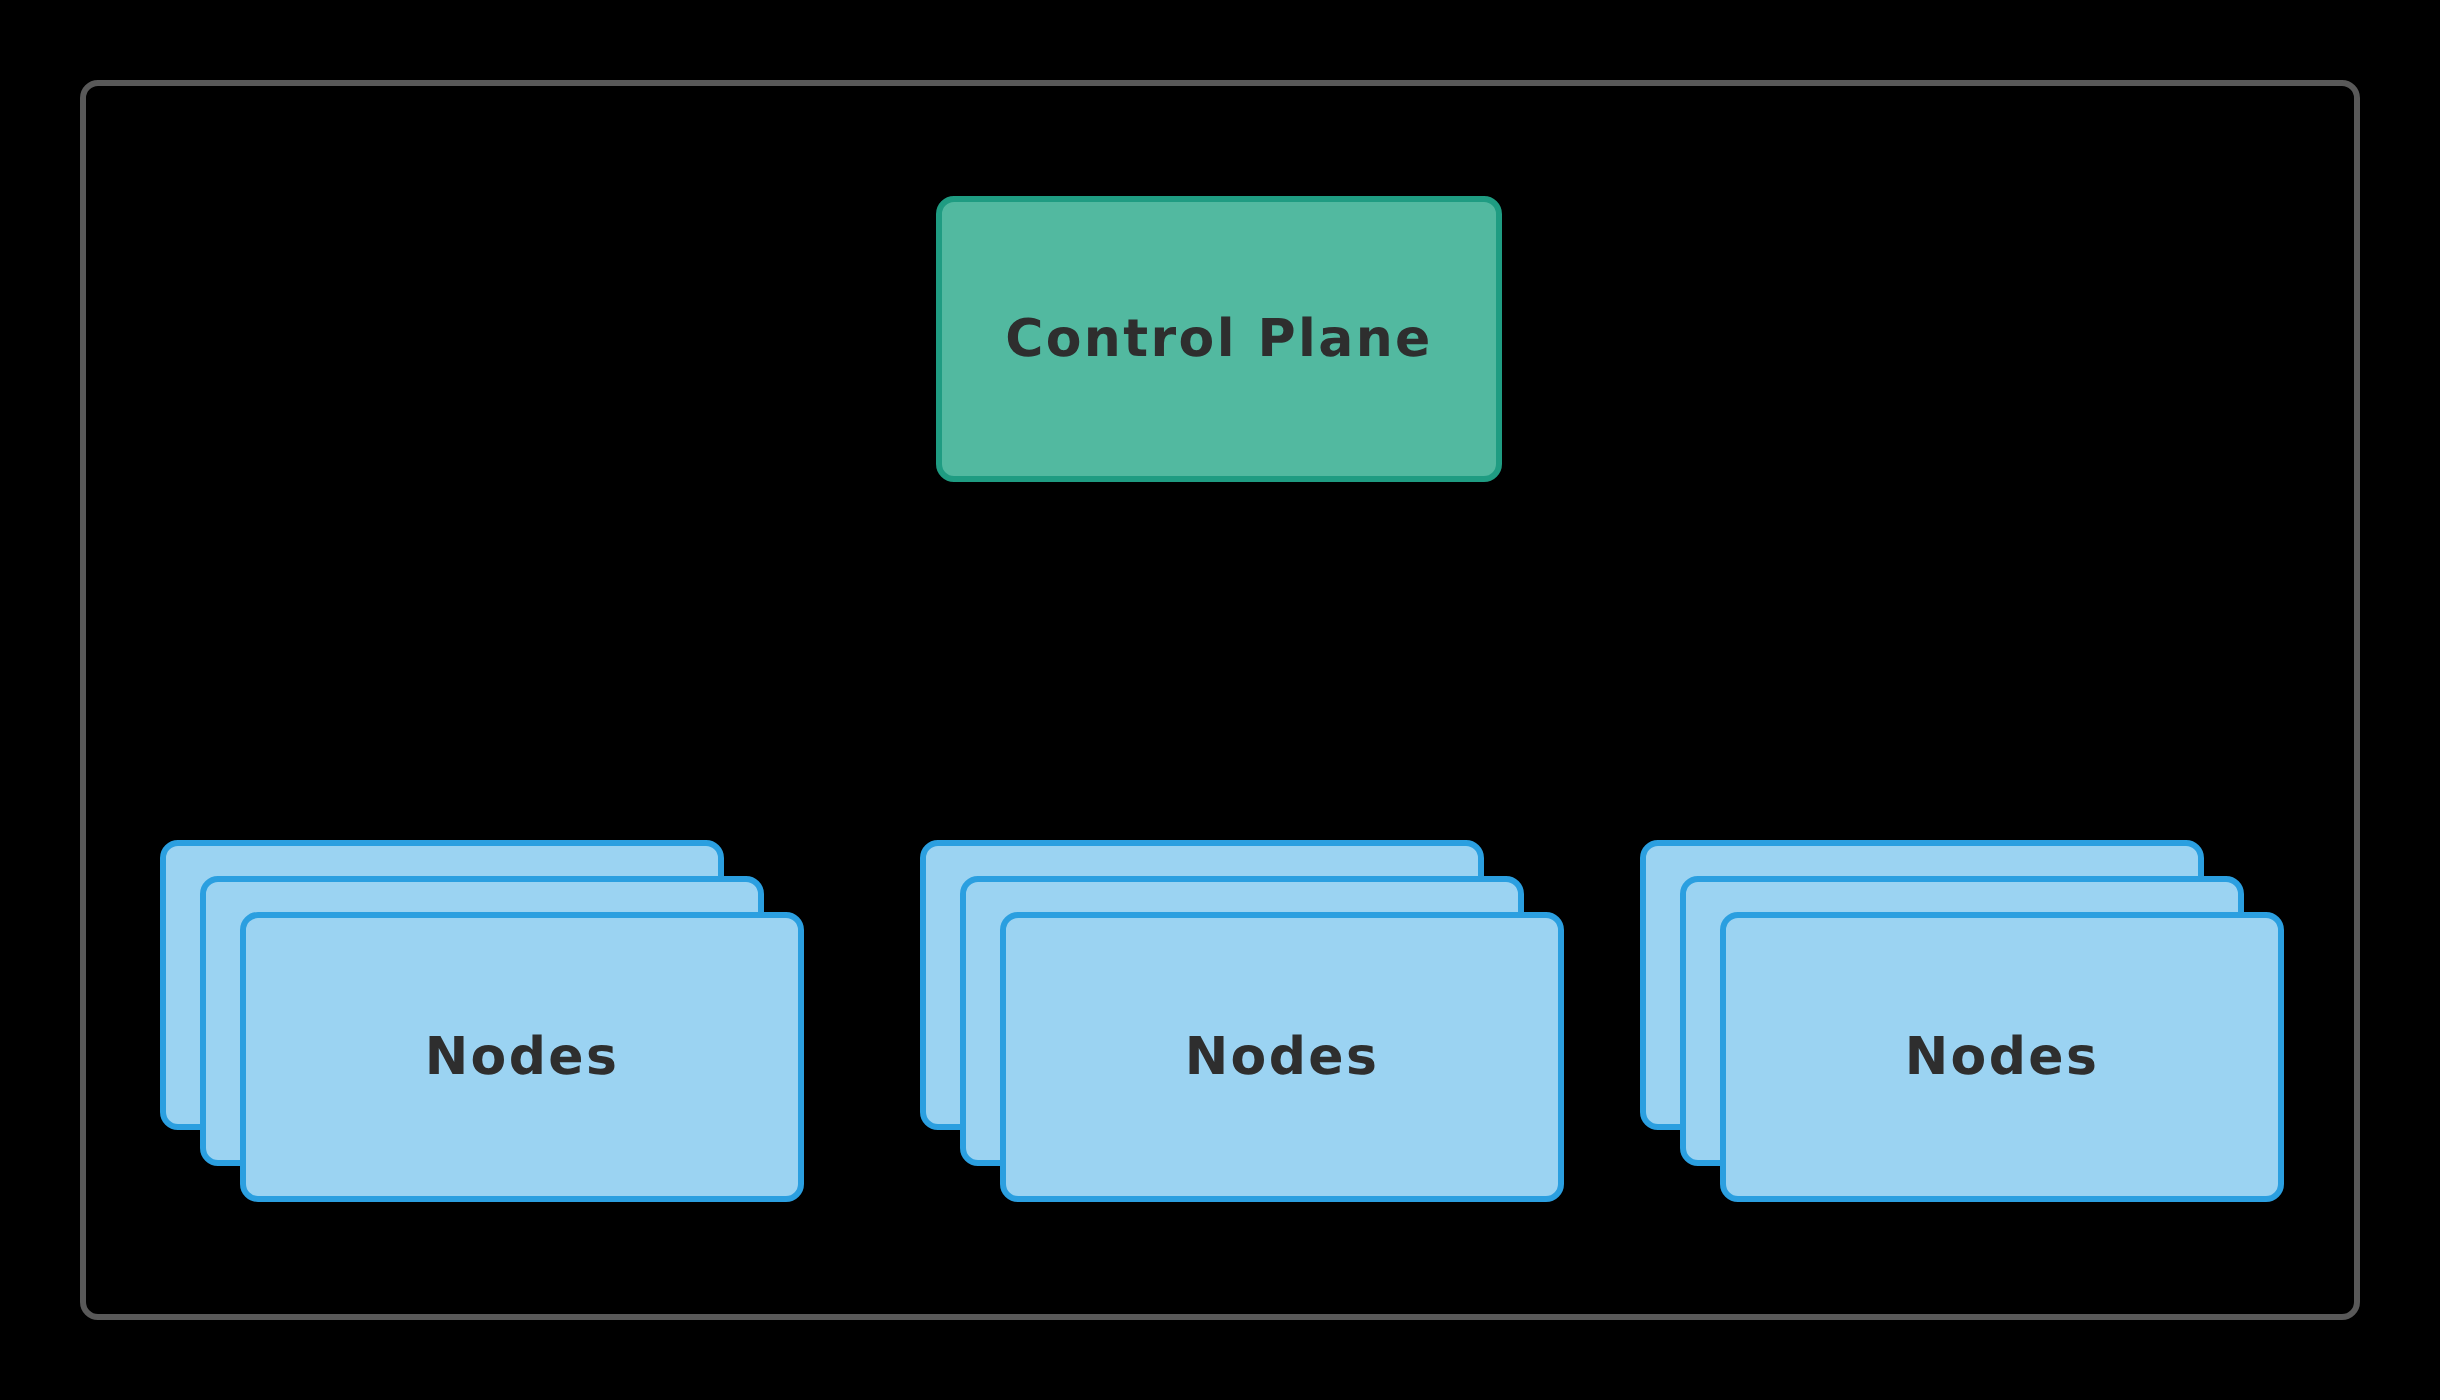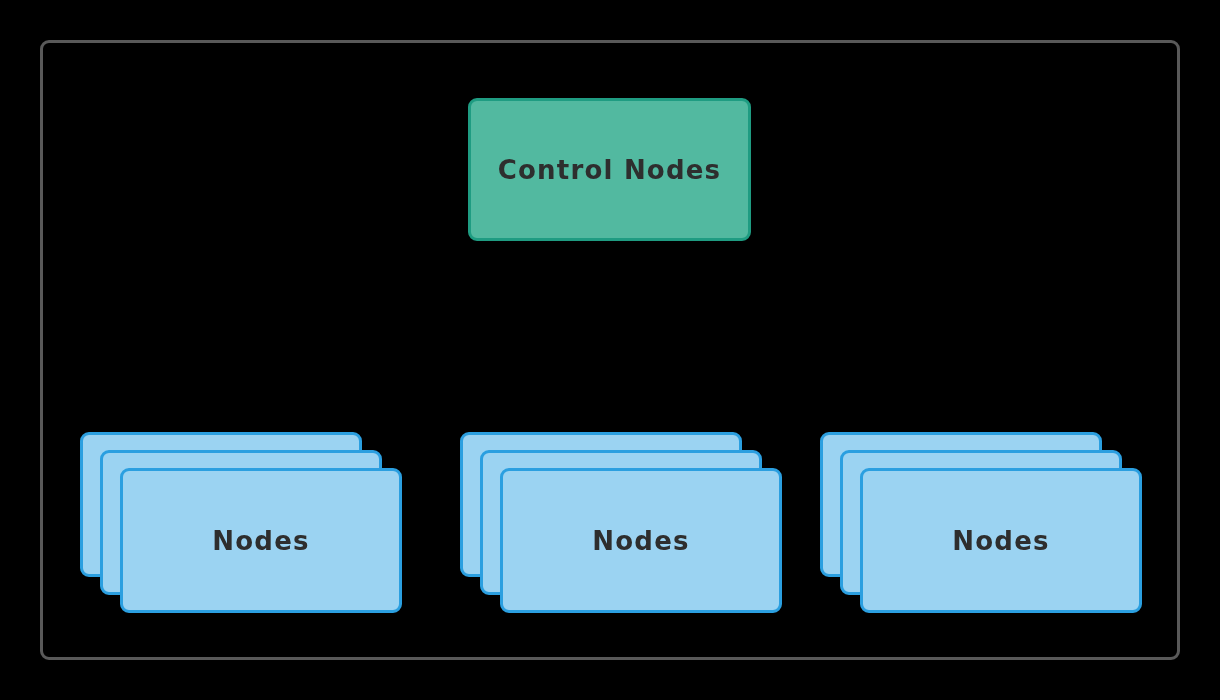--- a/index.html
+++ b/index.html
@@ -68,42 +68,41 @@
   }
 
   .node-card {
     position: absolute;
     width: 282px;
     height: 145px;
     box-sizing: border-box;
     background: #9bd3f2;
     border: 3px solid #2b9fe0;
     border-radius: 9px;
-    margin-top: 12px;
   }
 
   .node-card.layer-back  { left: 0px;  top: 0px;  }
   .node-card.layer-mid   { left: 20px; top: 18px; }
   .node-card.layer-front {
     left: 40px;
     top: 36px;
     display: flex;
     align-items: center;
     justify-content: center;
   }
 </style>
 </head>
 <body>
 
 <div id="canvas">
 
   <div id="diagram-frame"></div>
 
   <div class="control-plane-box">
-    <span class="box-label">Control Nodes</span>
+    <span class="box-label">Control Plane</span>
   </div>
 
   <div class="node-stack" style="left: 80px;">
     <div class="node-card layer-back"></div>
     <div class="node-card layer-mid"></div>
     <div class="node-card layer-front">
       <span class="box-label">Nodes</span>
     </div>
   </div>
 

